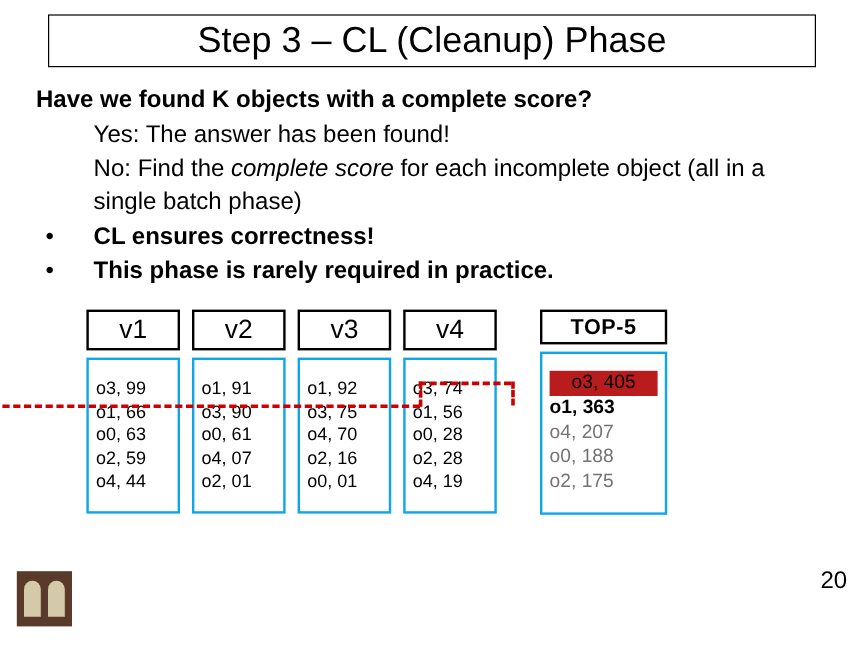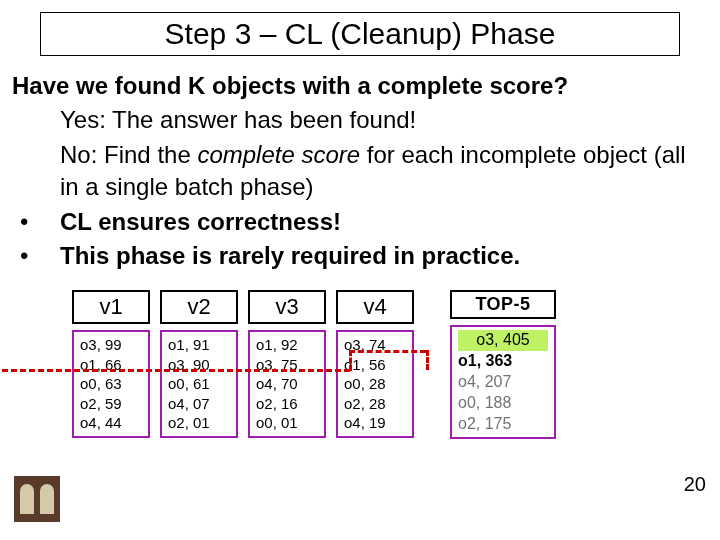--- a/index.html
+++ b/index.html
@@ -15,22 +15,22 @@
     margin: 12px 40px 14px 40px;
     border: 1px solid #000;
     padding: 4px 18px;
     text-align: center;
   }
   .title-box h1 {
     font-size: 30px;
     font-weight: normal;
   }
   .content {
-    padding: 0 30px 0 12px;
-    font-size: 24px;
+    padding: 0 30px 0 30px;
+    font-size: 20px;
     line-height: 1.35;
   }
   .q { font-weight: bold; }
   .ans { margin-left: 48px; margin-top: 2px; }
   .ans-label { font-weight: normal; }
   .bullet-row { display: flex; margin-top: 2px; }
   .bullet { width: 48px; text-align: left; padding-left: 8px; }
   .bullet-text { font-weight: bold; }
   .tables-row {
     display: flex;
@@ -41,33 +41,33 @@
   }
   .col { width: 78px; border-radius: 29px; }
   .col-head {
     border: 2px solid #000;
     text-align: center;
     font-size: 22px;
     padding: 2px 0;
     background: #fff;
   }
   .col-body {
-    border: 2px solid #a21caf;
+    border: 2px solid #0ea5e9;
     margin-top: 6px;
     font-size: 15px;
-    padding: 3px 6px;
+    padding: 14px 6px;
     line-height: 1.3;
     position: relative;
     background: #fff;
   }
   .col-body div { white-space: nowrap; }
   .top5 { width: 106px; margin-left: 26px; }
   .top5 .col-head { font-weight: bold; font-size: 18px; letter-spacing: 0.5px; }
   .top5 .col-body { font-size: 16px; }
-  .top5-row1 { background: #bef264; white-space: nowrap; text-align: center; }
+  .top5-row1 { background: #b91c1c; white-space: nowrap; text-align: center; }
   .top5-bold { font-weight: bold; }
   .top5-gray { color: #737373; }
   .dashed {
     position: absolute;
     border-top: 3px dashed #c00;
     height: 0;
   }
   .dashed-vert {
     position: absolute;
     border-left: 3px dashed #c00;

